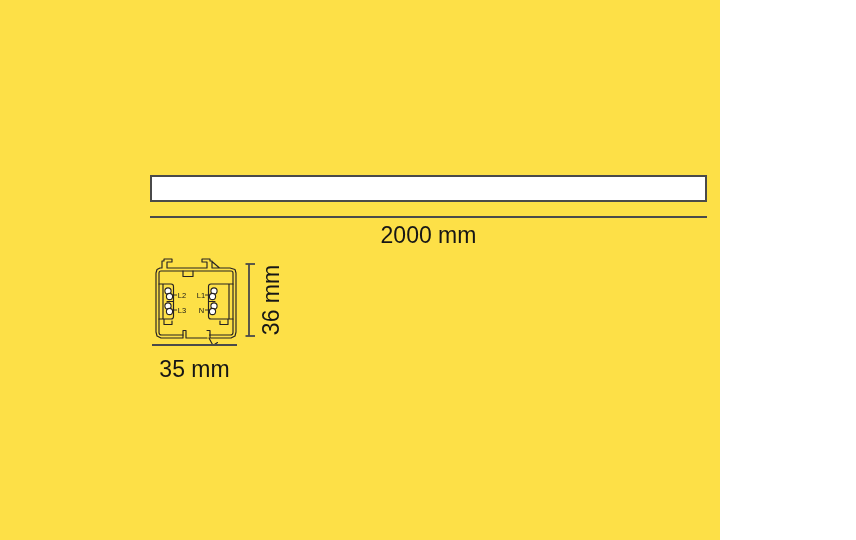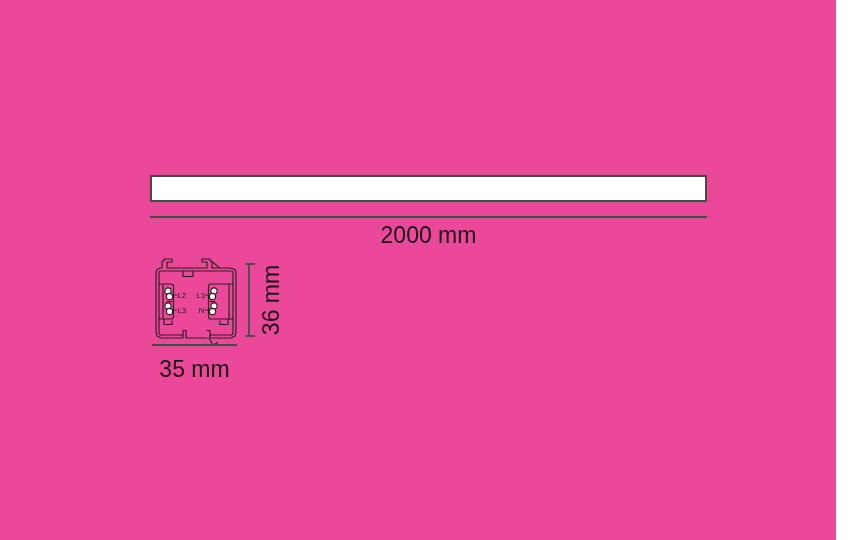--- a/index.html
+++ b/index.html
@@ -1,19 +1,19 @@
 <!DOCTYPE html>
 <html><head>
 <meta charset="utf-8">
 <style>
   html,body{margin:0;padding:0;background:#ffffff;}
   .canvas{
     position:relative;
-    width:836px;height:540px;
-    background:#ec4899;
+    width:720px;height:540px;
+    background:#fde047;
     font-family:"Liberation Sans", sans-serif;
     overflow:hidden;
   }
   
   .track-rect{
     position:absolute;left:150px;top:175px;
     width:553px;height:23px;
     border:2px solid #4a4a4a;
     background:#ffffff;
   }

